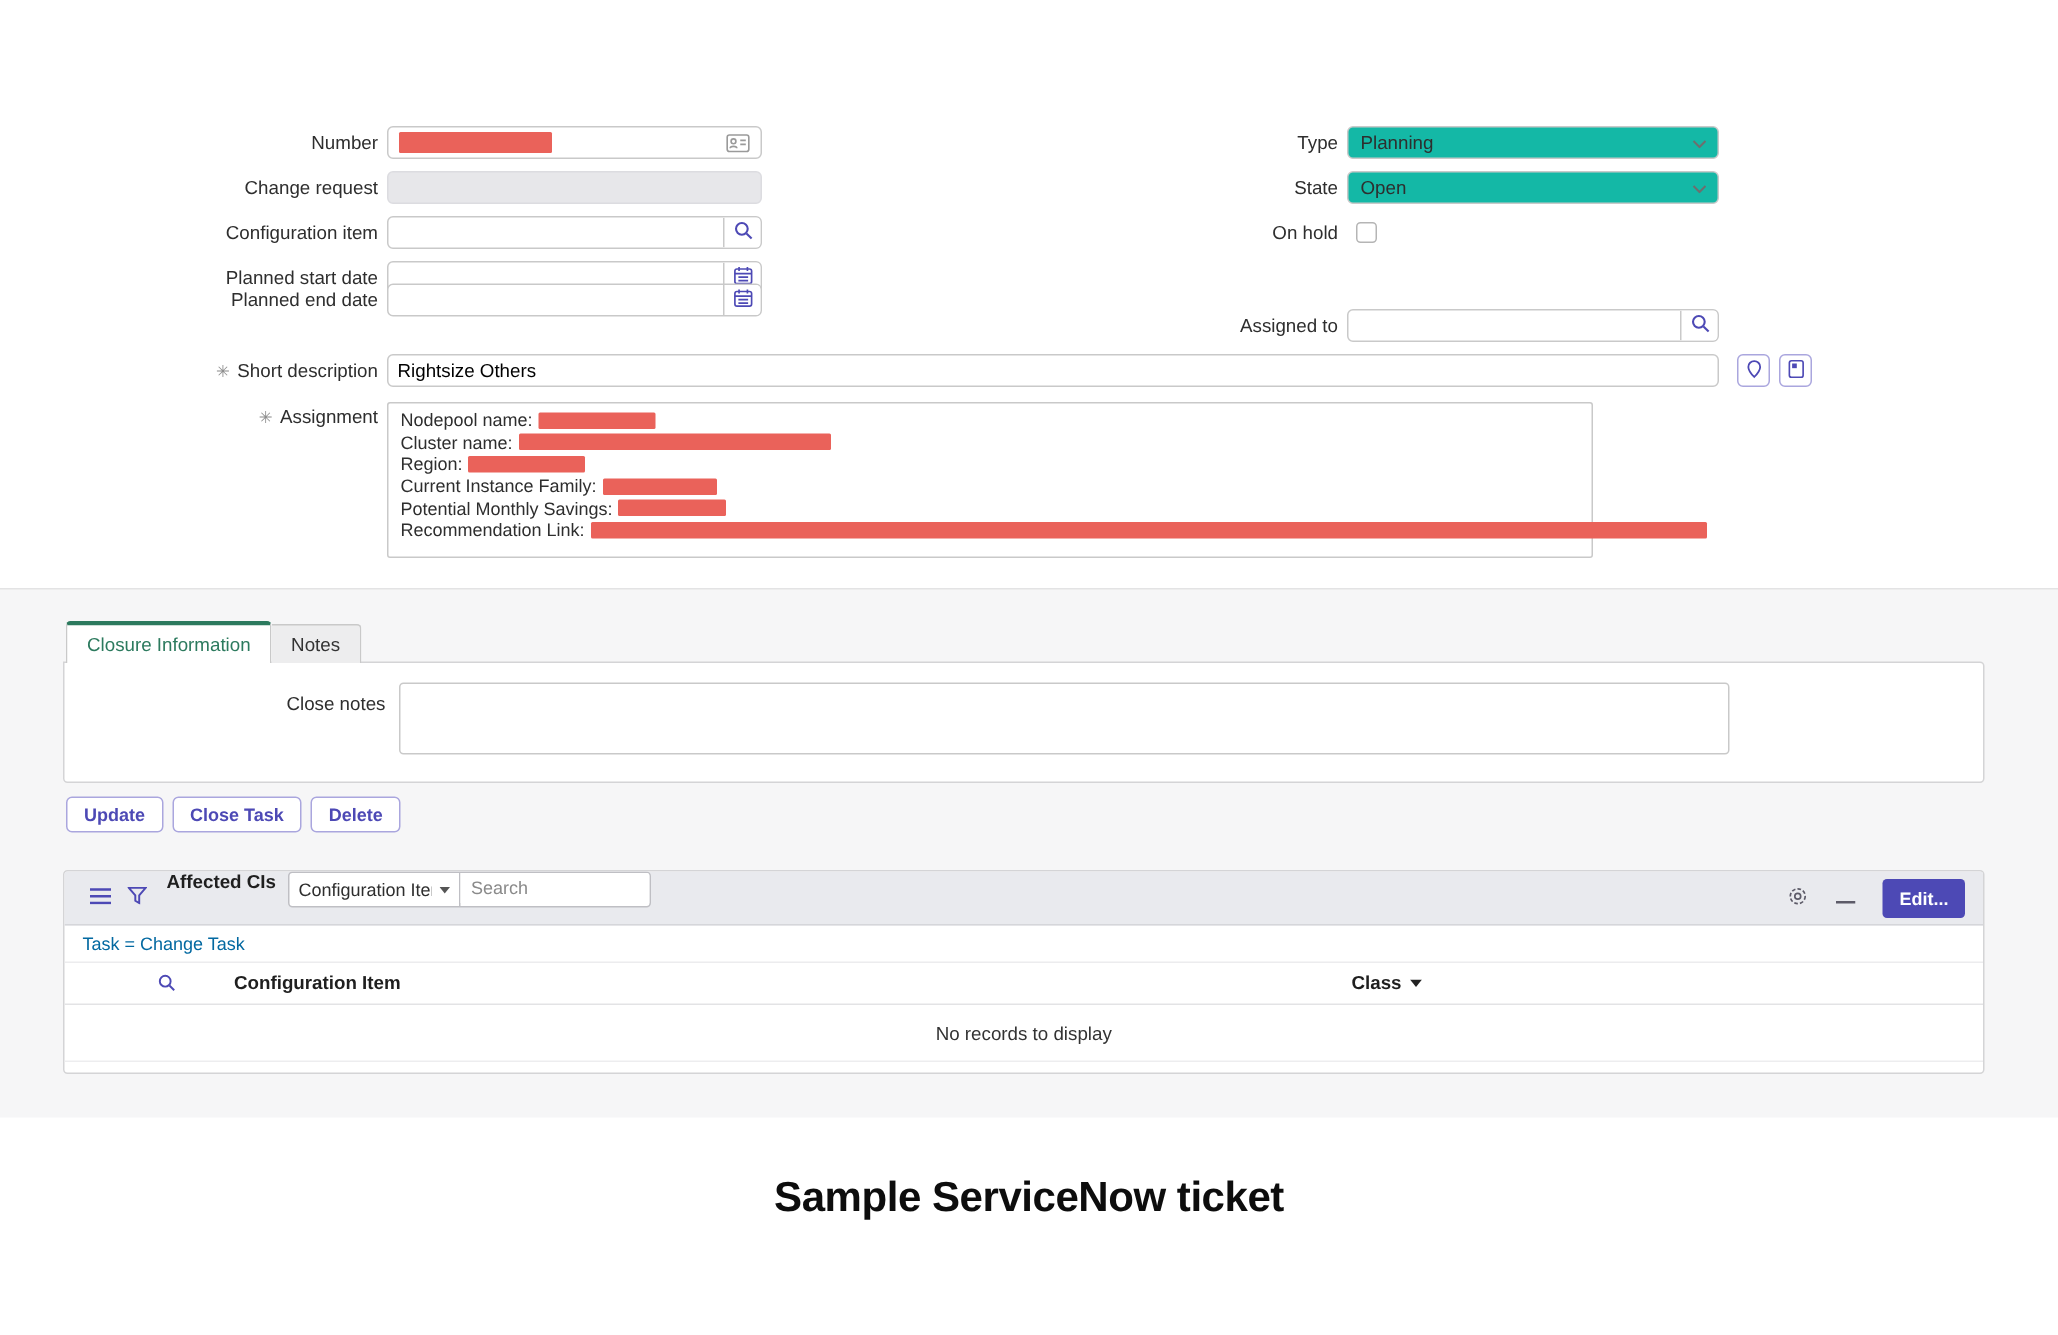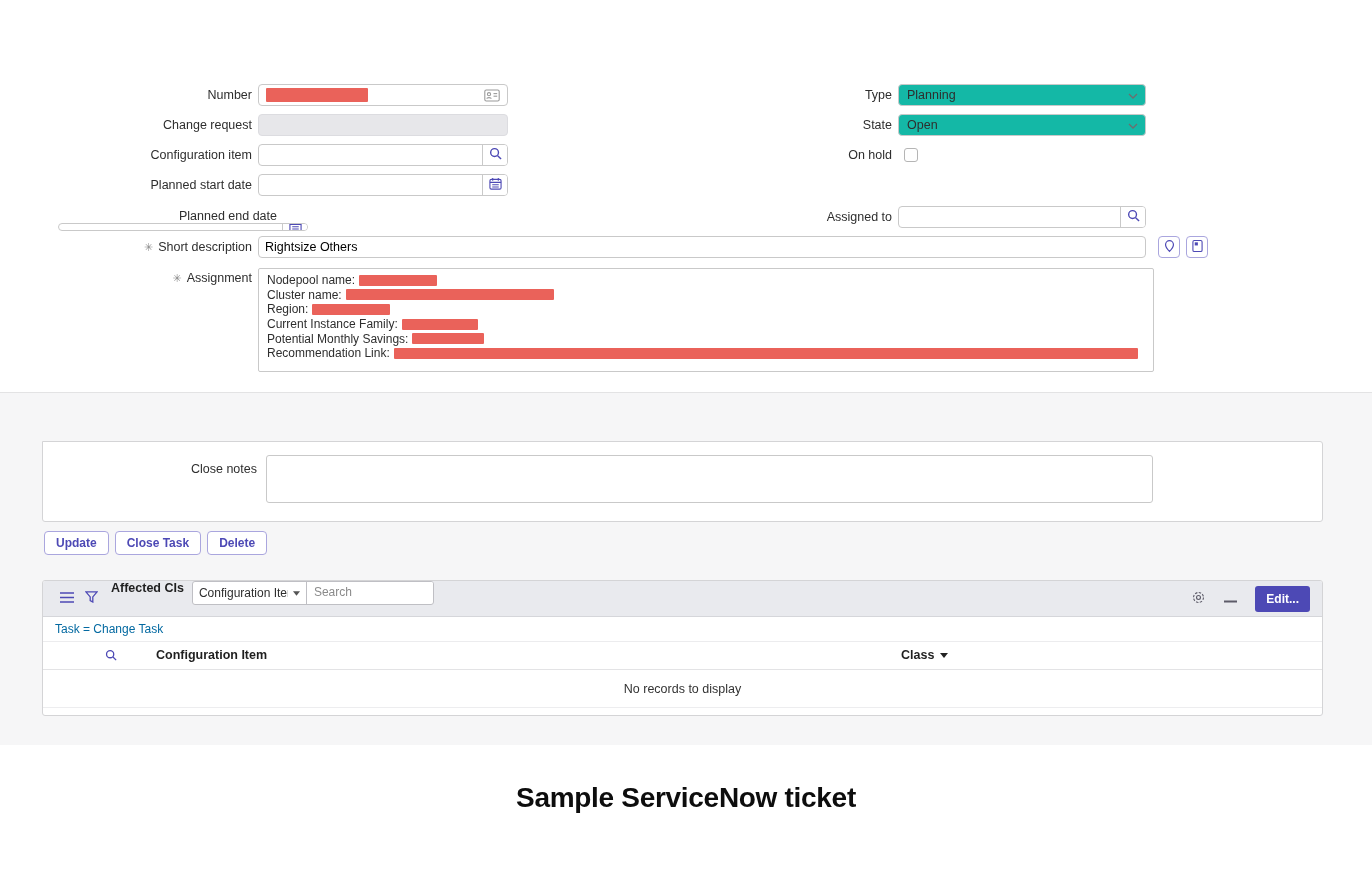--- a/index.html
+++ b/index.html
@@ -162,21 +162,21 @@
               <line x1="10" y1="1" x2="10" y2="4"></line>
             <line x1="1" y1="5.8" x2="13" y2="5.8"></line>
             <line x1="3.5" y1="8.3" x2="10.5" y2="8.3"></line>
               <line x1="3.5" y1="10.8" x2="10.5" y2="10.8"></line>
           </svg>
         </span>
       </span>
     </div>
   </div>
 
-  <div class="frow" style="left:58px; top:209px;flex-direction:column;">
+  <div class="frow" style="left:58px; top:189px;">
     <div class="flabel">
         <span>Planned end date</span>
       </div>
     <div class="fctrl igroup" style="width:250px;">
       <input type="text" style="">
       <span class="igbtn">
         <span>
           <svg width="13" height="13" viewBox="0 0 14 14" fill="none" stroke="currentColor" stroke-width="1.2">
             <rect x="1" y="2.5" width="12" height="10.5" rx="1.5"></rect>
             <line x1="4" y1="1" x2="4" y2="4"></line>
@@ -266,21 +266,21 @@
         </svg>
       </span>
     </div>
   </div>
 
   <div class="frow top" style="left:58px; top:268px;">
     <div class="flabel" style="margin-top:3px;">
       <span class="req">✳</span>
       <span>Assignment</span>
     </div>
-    <div class="fctrl descbox" style="width:896px; height:104px;">
+    <div class="fctrl descbox" style="width:804px; height:104px;">
       <div class="descline">
         <span>Nodepool name:</span>
           <span class="redact" style="width:78px;"></span>
       </div>
       <div class="descline">
         <span>Cluster name:</span>
           <span class="redact" style="width:208px;"></span>
       </div>
       <div class="descline">
         <span>Region:</span>
@@ -296,20 +296,28 @@
       </div>
       <div class="descline">
         <span>Recommendation Link:</span>
           <span class="redact" style="width:744px;"></span>
       </div>
     </div>
   </div>
 
   <div class="band"></div>
 
+  <div class="tabs">
+    <div class="tab active">
+      <span>Closure Information</span>
+    </div>
+    <div class="tab inactive">
+      <span>Notes</span>
+    </div>
+  </div>
 
   <div class="tabpanel">
     <div class="plabel"><span>Close notes</span></div>
     <textarea style=""></textarea>
   </div>
 
   <div class="actions">
     <button class="actbtn">Update</button>
     <button class="actbtn">Close Task</button>
     <button class="actbtn">Delete</button>

